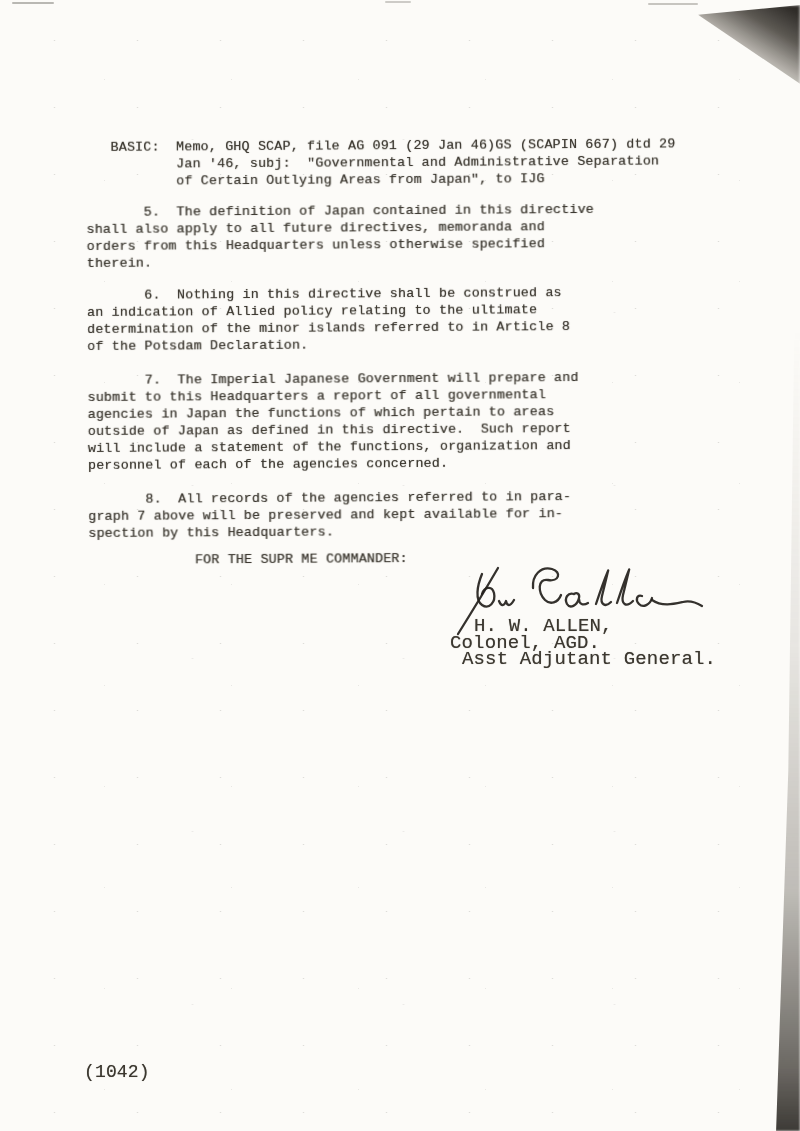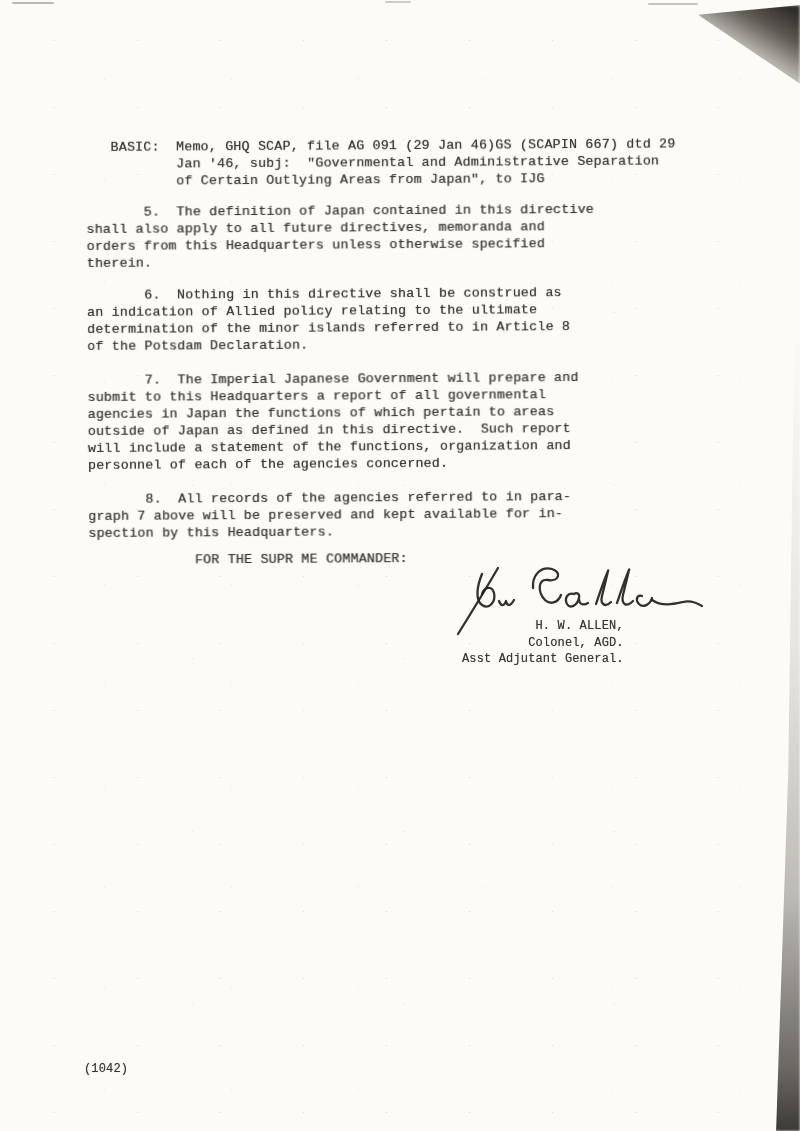--- a/index.html
+++ b/index.html
@@ -68,32 +68,31 @@
   .block.p6{margin-top:15px;}
   .block.p7{margin-top:17px;}
   .block.p8{margin-top:17px;}
   .block.closing{margin-top:10px;}
 
   
   .sig-svg{position:absolute;left:436px;top:562px;width:272px;height:74px;overflow:visible;}
   .sig-svg path{fill:none;stroke:#23201b;stroke-width:2.3;stroke-linecap:round;stroke-linejoin:round;opacity:.92;}
   .sig-block{
     position:absolute;left:450px;top:618px;
-    font-size:12px;line-height:16.5px;letter-spacing:0.15px;
+    font-size:19px;line-height:16.5px;letter-spacing:0.15px;
     color:#3b372f;text-shadow:0 0 0.8px rgba(59,55,47,0.6);
     filter:blur(0.2px);
-    text-align:right;
   }
   .sig-block .s1{margin-left:24px;}
   .sig-block .s2{margin-left:0;}
   .sig-block .s3{margin-left:12px;}
 
   .page-number{
     position:absolute;left:84px;top:1062px;
-    font-size:12px;letter-spacing:0.15px;color:#3b372f;
+    font-size:18px;letter-spacing:0.15px;color:#3b372f;
     text-shadow:0 0 0.7px rgba(59,55,47,0.6);
   }
 </style>
 </head>
 <body>
 
 <div class="page">
 
   <div class="edge-dash d1"></div>
   <div class="edge-dash d2"></div>

